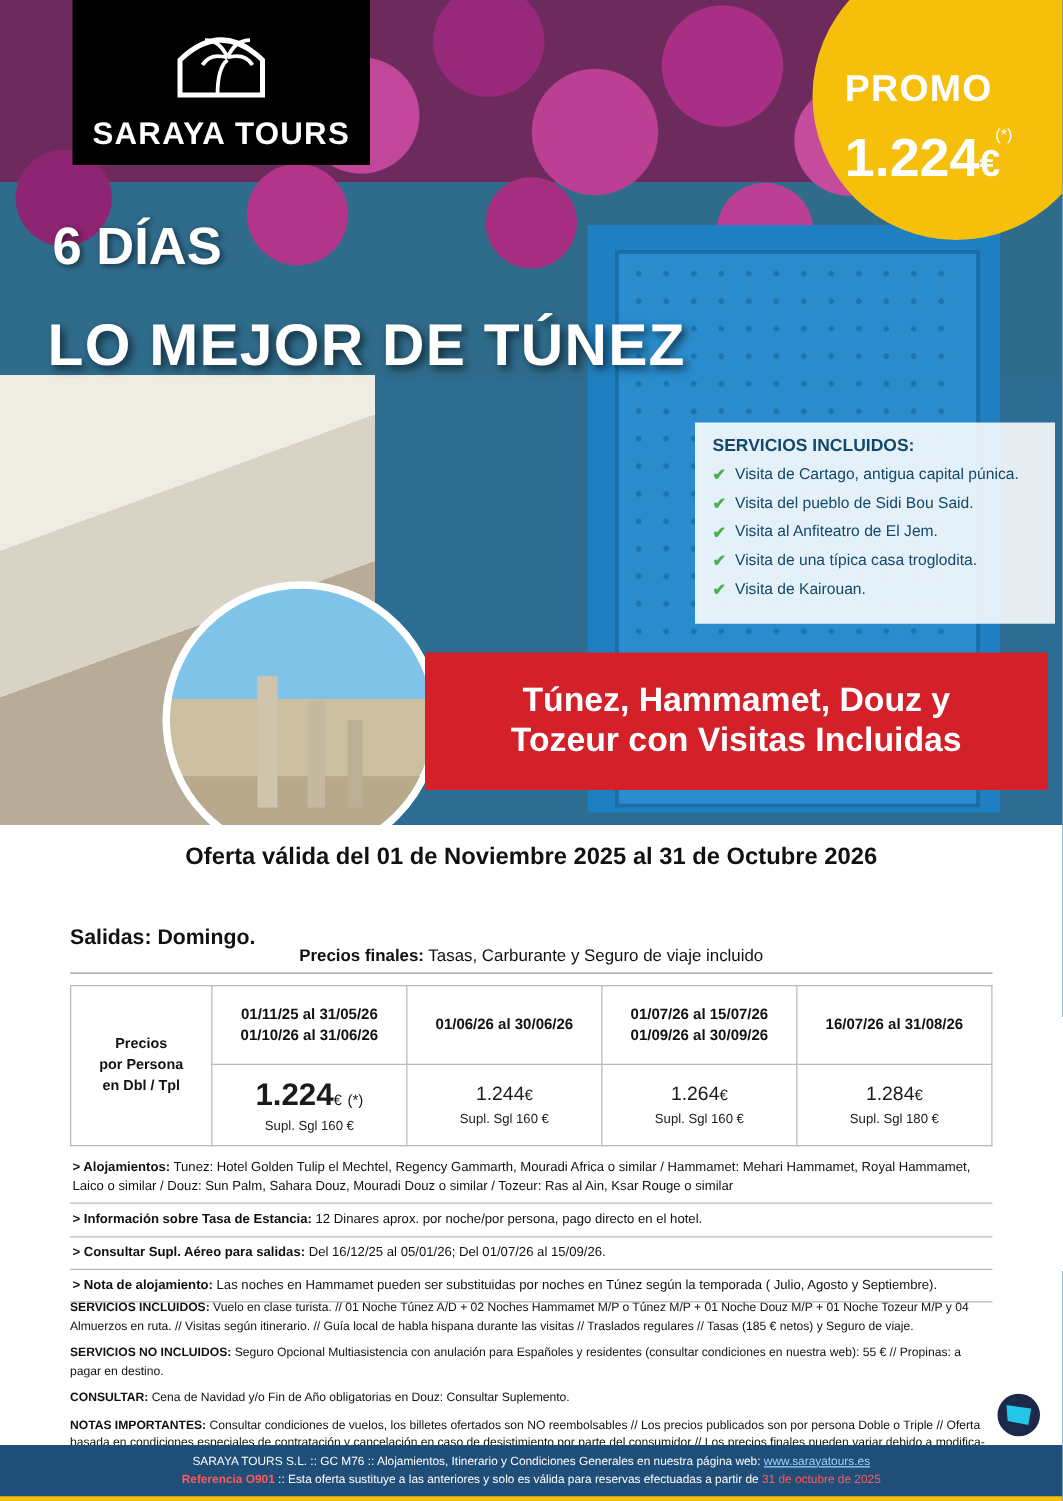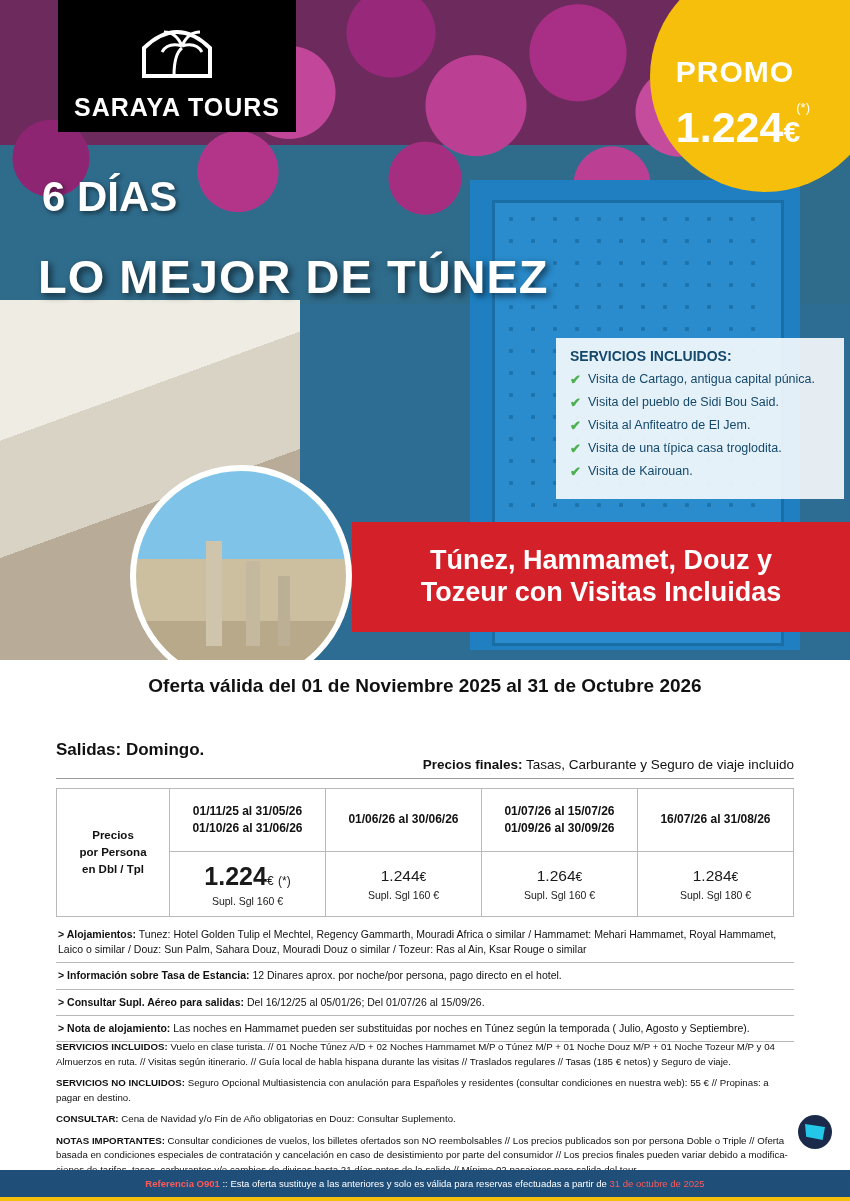--- a/index.html
+++ b/index.html
@@ -69,29 +69,29 @@
     text-shadow:3px 3px 7px rgba(0,0,0,.6);letter-spacing:1px;}
   .title .sc{font-size:47px;}
 
   .services{position:absolute;left:556px;top:338px;width:288px;background:rgba(255,255,255,.88);
     padding:10px 12px 12px 14px;box-sizing:border-box;}
   .services h3{margin:0 0 8px 0;font-size:14px;color:#14486b;}
   .services ul{margin:0;padding:0;list-style:none;}
   .services li{font-size:12.5px;color:#14486b;margin:0 0 9px 0;padding-left:18px;position:relative;}
   .services li .chk{position:absolute;left:0;top:0;color:#4caf50;font-weight:bold;font-size:13px;}
 
-  .redband{position:absolute;left:352px;top:522px;width:498px;height:110px;background:#d32029;
+  .redband{position:absolute;left:340px;top:522px;width:498px;height:110px;background:#d32029;
     display:flex;align-items:center;justify-content:center;}
   .redband span{color:#ffffff;font-size:27px;font-weight:bold;line-height:1.18;text-align:center;padding:0 14px;}
 
   
   .offer{position:absolute;left:0;top:675px;width:850px;text-align:center;font-size:19px;font-weight:bold;color:#111;}
   .salidas{position:absolute;left:56px;top:720px;font-size:17px;font-weight:bold;color:#111;margin-top:20px;}
 
-  .precios-final{position:absolute;left:56px;top:757px;width:738px;text-align:right;font-size:13.5px;color:#111;
+  .precios-final{position:absolute;left:56px;top:757px;width:738px;text-align:center;font-size:13.5px;color:#111;
     border-bottom:1px solid #999;padding-bottom:6px;}
   .precios-final b{font-weight:bold;}
 
   table.rates{position:absolute;left:56px;top:788px;width:738px;border-collapse:collapse;}
   table.rates td{border:1px solid #b9b9b9;text-align:center;vertical-align:middle;}
   .lbl-cell{width:110px;font-size:11.5px;font-weight:bold;line-height:1.5;color:#111;background:#fff;}
   .hdr{font-size:12px;font-weight:bold;line-height:1.45;color:#111;height:60px;}
   .price{height:62px;}
   .price .big{font-size:25px;font-weight:bold;}
   .price .mid{font-size:15.5px;}
@@ -247,18 +247,21 @@
     <p><b>CONSULTAR:</b><span> Cena de Navidad y/o Fin de Año obligatorias en Douz: Consultar Suplemento.</span></p>
     <p><b>NOTAS IMPORTANTES:</b><span> Consultar condiciones de vuelos, los billetes ofertados son NO reembolsables // Los precios publicados son por persona Doble o Triple // Oferta basada en condiciones especiales de contratación y cancelación en caso de desistimiento por parte del consumidor // Los precios finales pueden variar debido a modifica-ciones de tarifas, tasas, carburantes y/o cambios de divisas hasta 21 días antes de la salida // Mínimo 02 pasajeros para salida del tour.</span></p>
   </div>
 
   <div class="globe">
       <span class="g"></span>
     </div>
 
   <div class="footer">
     <div>
+      <span>SARAYA TOURS S.L. :: GC M76 ::  Alojamientos, Itinerario y Condiciones Generales en nuestra página web: </span><a href="#">www.sarayatours.es</a>
+    </div>
+    <div>
       <span class="ref">Referencia O901</span><span> :: Esta oferta sustituye a las anteriores y solo es válida para reservas efectuadas a partir de </span><span class="red">31 de octubre de 2025</span>
     </div>
     <div class="footer-bar"></div>
   </div>
 
 </div>
 
 </body></html>

